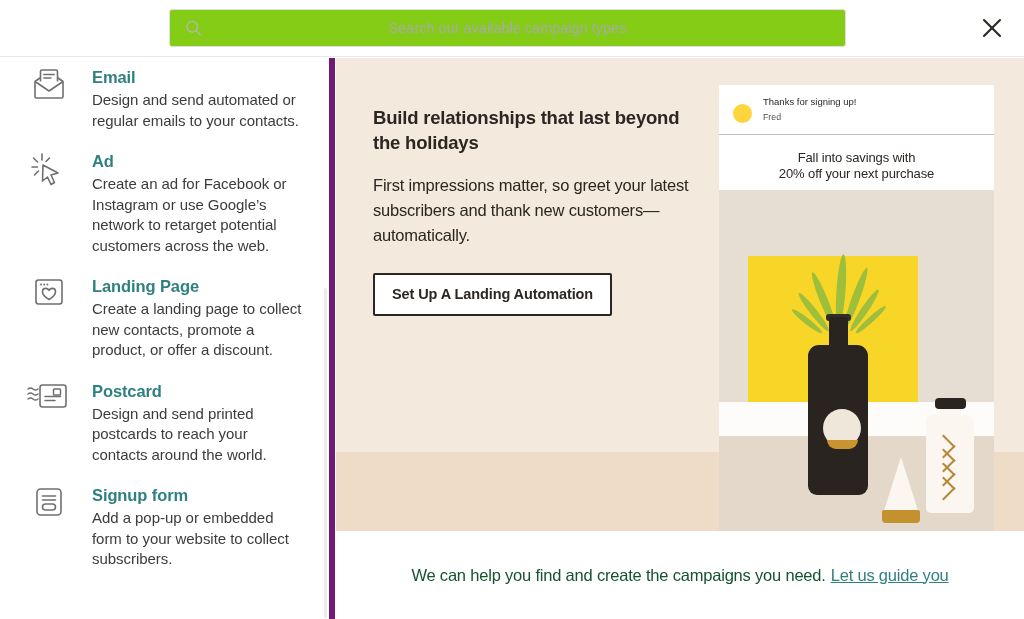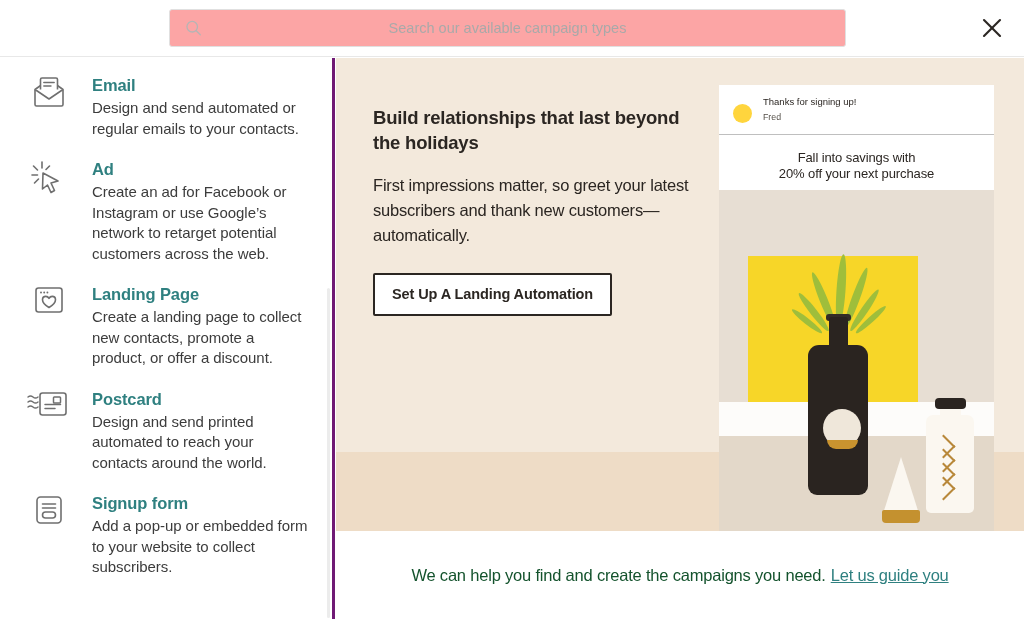--- a/index.html
+++ b/index.html
@@ -32,21 +32,21 @@
   }
 
   .search-wrap {
     position: absolute;
     left: 169px;
     top: 9px;
     width: 677px;
     height: 38px;
     border: 1px solid #e0e0e0;
     border-radius: 3px;
-    background: #fca5a5;
+    background: #84cc16;
     display: flex;
     align-items: center;
   }
 
   .search-icon {
     position: absolute;
     left: 15px;
     top: 50%;
     transform: translateY(-50%);
     width: 17px;
@@ -86,23 +86,23 @@
   }
 
   
   .sidebar {
     position: absolute;
     left: 0;
     top: 58px;
     width: 335px;
     height: 561px;
     background: #ffffff;
-    border-right: 3px solid #701a75;
+    border-right: 6px solid #701a75;
     overflow: hidden;
-    padding-top: 16px;
+    padding-top: 8px;
   }
 
   .camp-item {
     display: flex;
     align-items: flex-start;
     padding: 0 22px 0 25px;
     margin-bottom: 19px;
     cursor: pointer;
   }
 
@@ -529,21 +529,21 @@
           <path d="M1 12 q2.5 -2.2 5 0 t5 0" stroke-width="1.4" fill="none" stroke-linecap="round"></path>
           <path d="M1 17 q2.5 -2.2 5 0 t5 0" stroke-width="1.4" fill="none" stroke-linecap="round"></path>
           <rect x="13" y="3" width="26" height="22" rx="2.5" stroke-width="1.6" fill="#fff"></rect>
           <rect x="26.5" y="7" width="7" height="6" rx="0.8" stroke-width="1.5" fill="#fff"></rect>
           <line x1="18" y1="14.5" x2="33.5" y2="14.5" stroke-width="1.5" stroke-linecap="round"></line>
           <line x1="18" y1="18.5" x2="28" y2="18.5" stroke-width="1.5" stroke-linecap="round"></line>
         </svg>
       </div>
       <div class="camp-text">
         <span class="camp-title">Postcard</span>
-        <span class="camp-desc">Design and send printed automated to reach your contacts around the world.</span>
+        <span class="camp-desc">Design and send printed postcards to reach your contacts around the world.</span>
       </div>
     </div>
 
     <div class="camp-item">
       <div class="camp-icon">
         <svg width="32" height="32" viewBox="0 0 32 32" fill="none" stroke="#6f6f6f">
           <rect x="4" y="3" width="24" height="26" rx="3.5" stroke-width="1.6" fill="#fff"></rect>
           <line x1="9.5" y1="10" x2="22.5" y2="10" stroke-width="1.6" stroke-linecap="round"></line>
           <line x1="9.5" y1="14" x2="22.5" y2="14" stroke-width="1.6" stroke-linecap="round"></line>
           <rect x="9.5" y="18" width="13" height="6" rx="3" stroke-width="1.6" fill="#fff"></rect>

